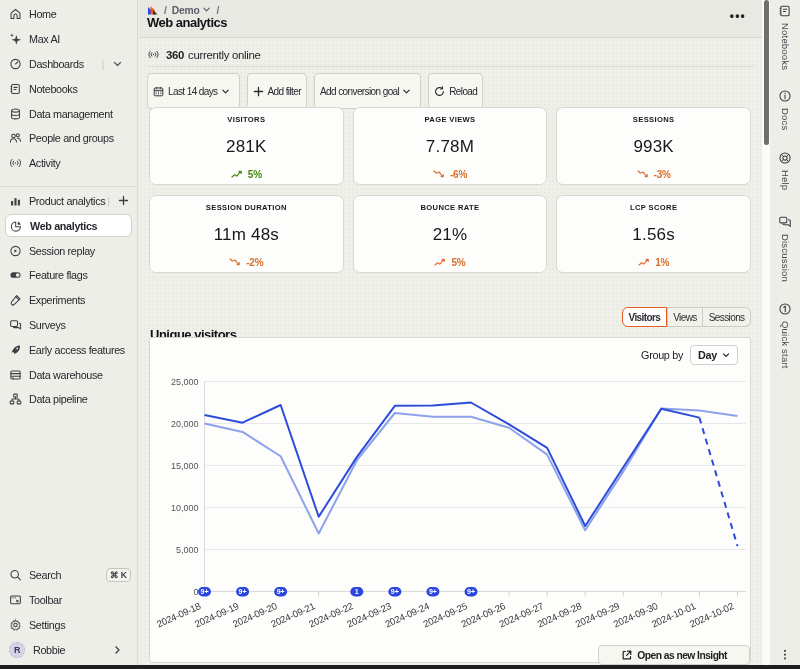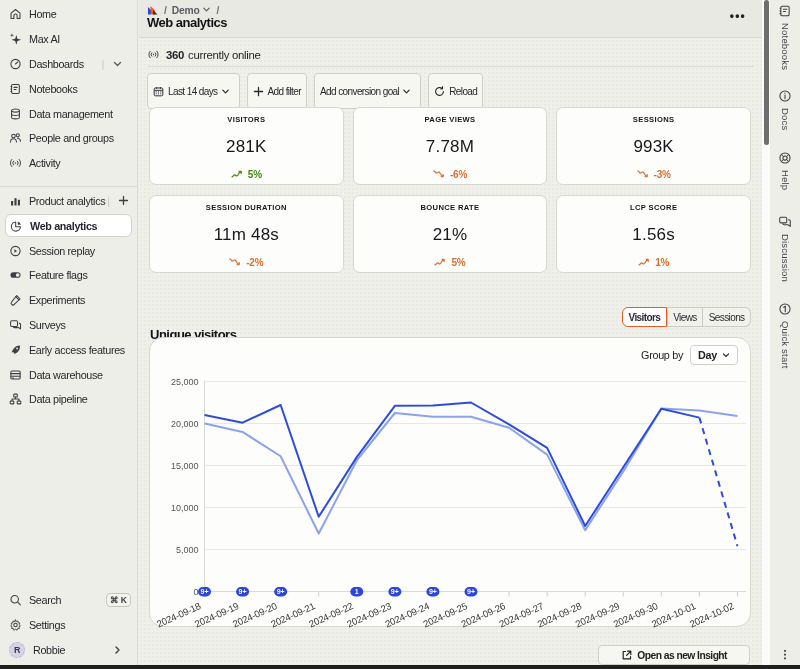--- a/index.html
+++ b/index.html
@@ -39,21 +39,21 @@
 .card .ctrend { margin-top:12px; font-size:10px; font-weight:600; display:flex; align-items:center; justify-content:center; gap:4px; letter-spacing:-0.2px; }
 .green { color:#45870c; }
 .orange { color:#d96e2e; }
 .h2row { position:absolute; left:11px; top:268px; width:601px; height:21px; }
 .h2row .h2 { position:absolute; left:0; top:20px; font-size:13px; font-weight:700; color:#121317; letter-spacing:-0.5px; }
 .tabs { position:absolute; right:0; top:0; display:flex; }
 .tab { height:20px; display:flex; align-items:center; padding:0 5.5px; font-size:10px; letter-spacing:-0.6px; border:1px solid #cbccc4; background:#f1f2eb; color:#2c2e34; }
 .tab.first { border-radius:6px 0 0 6px; }
 .tab.last { border-radius:0 6px 6px 0; border-left:none; }
 .tab.selected { background:#fff; border:1.5px solid #e25c23; font-weight:700; }
-.chartcard { position:absolute; left:10px; top:298px; width:602px; height:290px; background:#fdfdfc; border:1px solid #d7d8d0; border-radius:14px; }
+.chartcard { position:absolute; left:10px; top:298px; width:602px; height:326px; background:#fdfdfc; border:1px solid #d7d8d0; border-radius:3px; }
 .groupby { position:absolute; right:12px; top:7px; display:flex; align-items:center; font-size:10.8px; letter-spacing:-0.3px; color:#222; }
 .gbtn { margin-left:7px; height:20px; display:flex; align-items:center; border:1px solid #cfd0c8; border-radius:4px; background:#fff; padding:0 7px; font-weight:600;text-align:center; }
 .openbtn { position:absolute; right:12px; top:606px; height:20px; display:flex; align-items:center; background:#f7f7f2; border:1px solid #cfd0c8; border-radius:4px; padding:0 22px; font-size:10.3px; font-weight:600; letter-spacing:-0.55px; color:#222; }
 .openbtn svg { margin-right:4px; }
 .track { position:absolute; left:762px; top:0; width:8px; height:669px; background:#fbfbfa; }
 .thumb { position:absolute; left:1.5px; top:0; width:5px; height:145px; background:#6f6f6d; border-radius:3px; }
 .rail { position:absolute; left:770px; top:0; width:30px; height:669px; background:#edeee7; }
 .ritem { position:absolute; left:0; width:30px; display:flex; flex-direction:column; align-items:center; color:#3c3e44; }
 .rtext { writing-mode:vertical-rl; font-size:9.5px; font-weight:400; margin-top:5px; color:#45474d; letter-spacing:0.2px; }
 .rdots { position:absolute; left:0; bottom:13px; width:30px; text-align:center; font-weight:700; color:#222; font-size:11px; line-height:4px; }
@@ -214,20 +214,28 @@
       </div>
     </div>
   <div class="botnav" id="navbot">
       <div class="nitem">
         <svg width="14" height="14" viewBox="0 0 16 16" fill="none" stroke="#3d3f45" stroke-width="1.3" stroke-linecap="round" stroke-linejoin="round">
           <circle cx="7" cy="7" r="4.6"></circle>
           <path d="M10.4 10.4 L14 14"></path>
         </svg>
         <span class="lbl">Search</span>
         <span class="kbd">⌘ K</span>
+      </div>
+      <div class="nitem">
+        <svg width="14" height="14" viewBox="0 0 16 16" fill="none" stroke="#3d3f45" stroke-width="1.3" stroke-linecap="round" stroke-linejoin="round">
+          <rect x="2" y="3" width="12" height="9.5" rx="1.4"></rect>
+          <path d="M4 5.2 H4.01 M6 5.2 H6.01 M8 5.2 H8.01" stroke-width="1.4"></path>
+          <path d="M8.5 7.5 L13 9.2 L10.8 10 L10 12.3 Z" fill="#3d3f45" stroke="none"></path>
+        </svg>
+        <span class="lbl">Toolbar</span>
       </div>
       <div class="nitem">
         <svg width="14" height="14" viewBox="0 0 16 16" fill="none" stroke="#3d3f45" stroke-width="1.3" stroke-linecap="round" stroke-linejoin="round">
           <circle cx="8" cy="8" r="2.1"></circle>
           <path d="M8 1.8 L9 3.7 L11 3 L11.2 5.2 L13.4 5.6 L12.4 7.5 L14 9 L12.2 10.2 L12.8 12.3 L10.6 12.4 L10 14.4 L8 13.2 L6 14.4 L5.4 12.4 L3.2 12.3 L3.8 10.2 L2 9 L3.6 7.5 L2.6 5.6 L4.8 5.2 L5 3 L7 3.7 Z" stroke-width="1.1"></path>
         </svg>
         <span class="lbl">Settings</span>
       </div>
       <div class="nitem">
         <span class="avatar">R</span>

